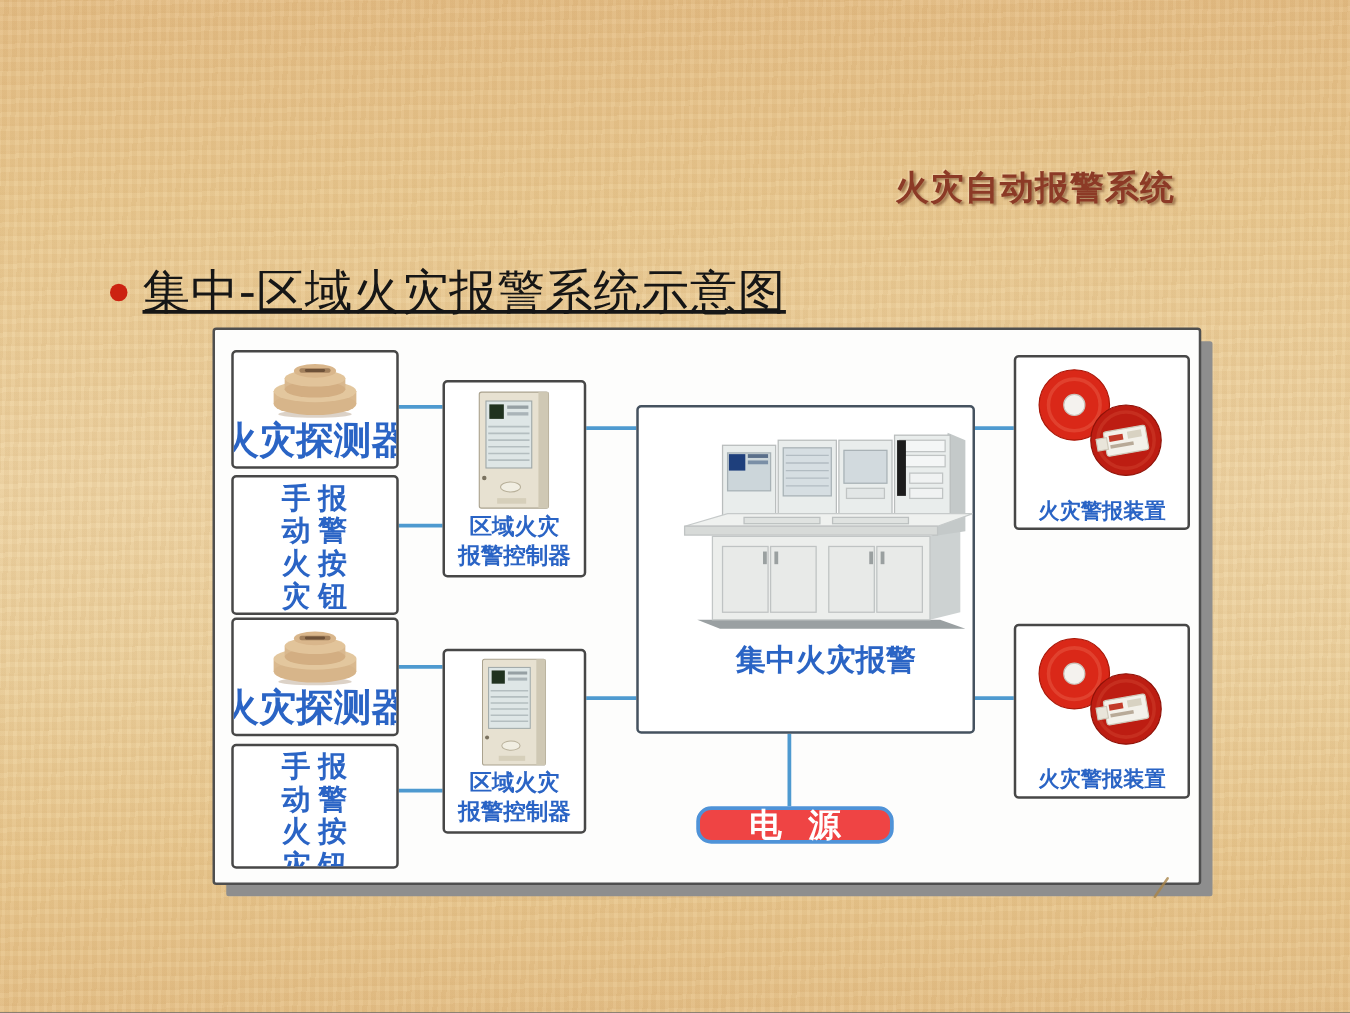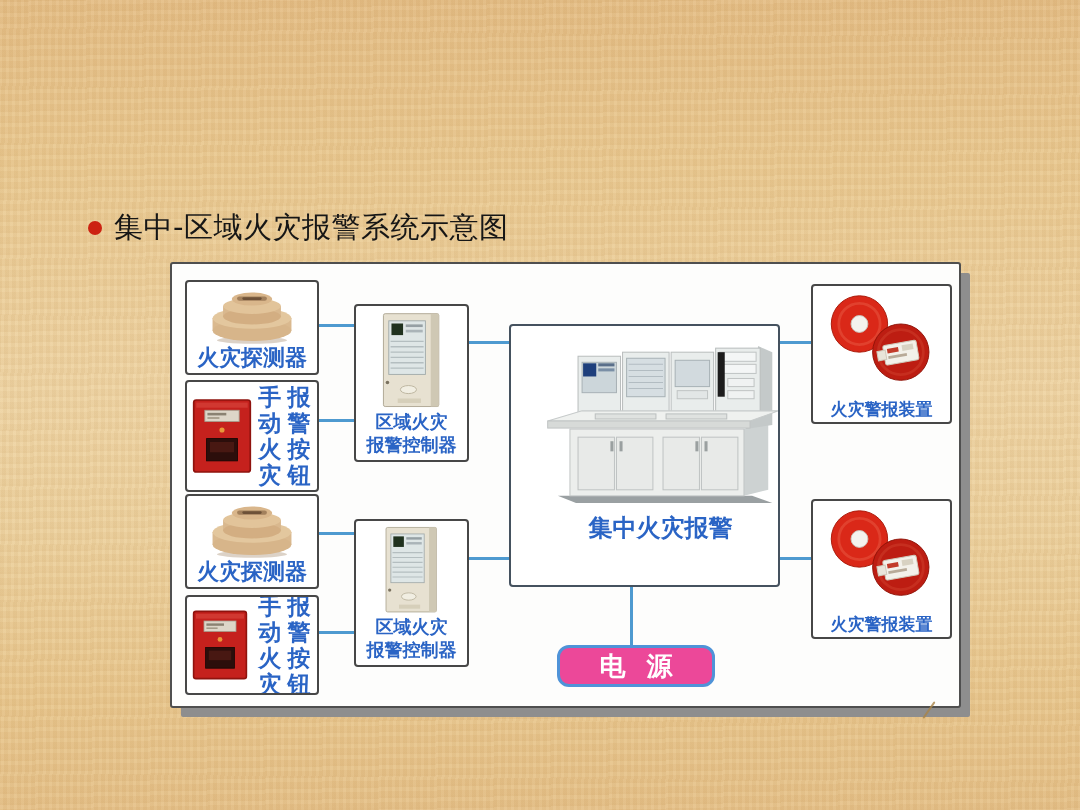--- a/index.html
+++ b/index.html
@@ -12,60 +12,60 @@
       linear-gradient(180deg, #e4bd84 0%, #e9c88f 20%, #eed3a2 48%, #ecd09c 66%, #e8c68c 86%, #e5c087 100%);
   }
   .header-title {
     position:absolute; top:132px; right:140px;
     font-size:27px; font-weight:bold; letter-spacing:1px;
     color:#8c3a26;
     text-shadow:2px 2px 2px rgba(90,40,15,0.5), -1px -1px 1px rgba(255,240,210,0.35);
   }
   .bullet-row { position:absolute; left:88px; top:208px; display:flex; align-items:center; }
   .bullet-dot { width:14px; height:14px; border-radius:50%; background:#cc2211; margin-right:12px; flex:0 0 auto; }
-  .bullet-text { font-size:29px; color:#161616; letter-spacing:0.5px; }
+  .bullet-text { font-size:38px; color:#161616; letter-spacing:0.5px;text-decoration:underline; }
 
   .diagram {
     position:absolute; left:170px; top:262px; width:791px; height:446px;
     background:#fdfdfc; border:2px solid #4f4f4f; border-radius:3px;
     box-shadow:10px 10px 0 -1px #8e8e8e;
     box-sizing:border-box;
   }
   .box {
     position:absolute; background:#ffffff; border:2px solid #474747; border-radius:4px;
     box-sizing:border-box; display:flex; flex-direction:column; align-items:center;
     justify-content:space-between; overflow:hidden;padding-left:32px;
   }
   .blue-label { color:#2a64c5; font-weight:bold; text-align:center; line-height:1.2; white-space:nowrap; }
 
   .b-det-top  { left:13px;  top:16px;  width:134px; height:95px;  padding:3px 0 2px; }
   .b-det-bot  { left:13px;  top:230px; width:134px; height:95px;  padding:3px 0 2px; }
-  .det-label { font-size:22px;text-align:center; }
+  .det-label { font-size:30px;text-align:center; }
 
   .b-man-top  { left:13px;  top:116px; width:134px; height:112px; }
   .b-man-bot  { left:13px;  top:331px; width:134px; height:100px; }
-  .manual-box { flex-direction:row; justify-content:space-between; align-items:center; padding:4px 6px 4px 5px; }
+  .manual-box { flex-direction:column; justify-content:space-between; align-items:center; padding:4px 6px 4px 5px; }
   .vcols { display:flex; gap:5px; }
   .vcol { width:1.05em; font-size:23px; font-weight:bold; color:#2a64c5; line-height:1.14; word-break:break-all; text-align:center; }
 
   .b-reg-top  { left:182px; top:40px;  width:115px; height:158px; padding:5px 0 4px; }
   .b-reg-bot  { left:182px; top:255px; width:115px; height:148px; padding:4px 0 4px; }
   .reg-label { font-size:18px; line-height:1.25; }
 
   .b-central  { left:337px; top:60px; width:271px; height:263px; border-color:#45525f; justify-content:flex-start; }
   .central-labels { margin-top:2px; }
   .central-label { font-size:24px; line-height:1.55; }
 
   .b-alarm-top { left:639px; top:20px;  width:141px; height:140px; padding:4px 0 3px; }
   .b-alarm-bot { left:639px; top:235px; width:141px; height:140px; padding:4px 0 3px; }
   .alarm-label { font-size:17px; }
 
   .power-btn {
-    position:absolute; left:385px; top:381px; width:158px; height:42px;
-    background:#ec4899; border:3px solid #4f93d8; border-radius:12px;
+    position:absolute; left:385px; top:381px; width:158px; height:30px;
+    background:#ef4444; border:3px solid #4f93d8; border-radius:12px;
     color:#ffffff; font-size:26px; font-weight:bold; letter-spacing:6px;
     display:flex; align-items:center; justify-content:center; box-sizing:border-box;
     text-indent:6px;
   }
 
   .line { position:absolute; background:#4e9ad0; }
   .l1 { left:147px; top:60px;  width:35px; height:3px; }
   .l2 { left:147px; top:155px; width:35px; height:3px; }
   .l3 { left:297px; top:77px;  width:40px; height:3px; }
   .l4 { left:147px; top:268px; width:35px; height:3px; }
@@ -79,20 +79,21 @@
     position:absolute; left:928px; top:700px; width:2px; height:20px;
     background:#a98448; transform:rotate(35deg); opacity:0.8; border-radius:1px;
   }
   svg { display:block; }
 </style>
 </head>
 <body>
 
 <div class="slide">
 
+  <div class="header-title">火灾自动报警系统</div>
 
   <div class="bullet-row">
     <span class="bullet-dot"></span>
     <span class="bullet-text">集中-区域火灾报警系统示意图</span>
   </div>
 
   <div class="diagram">
 
     <div class="line l1"></div>
     <div class="line l2"></div>

